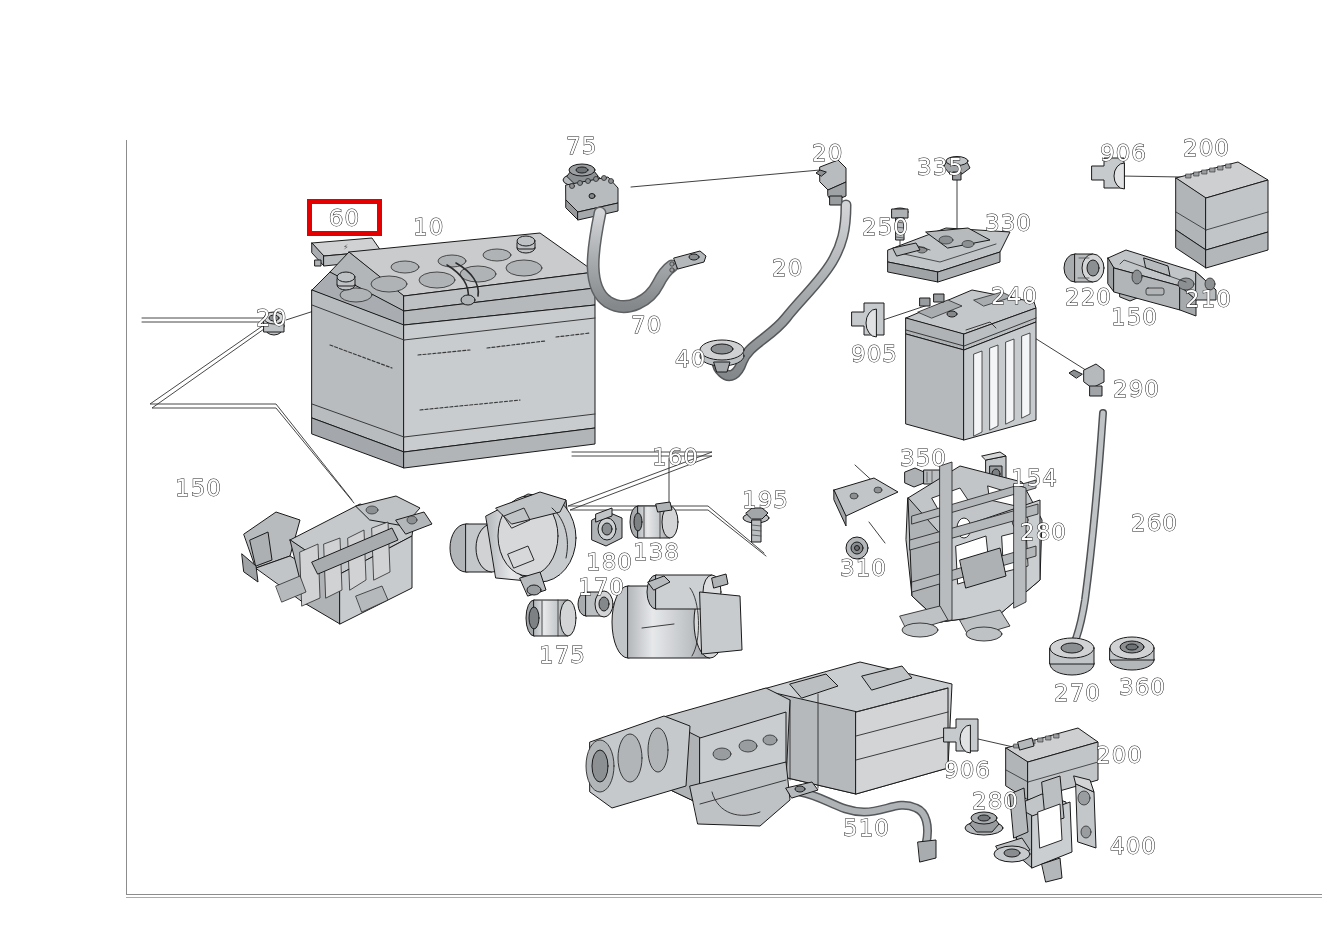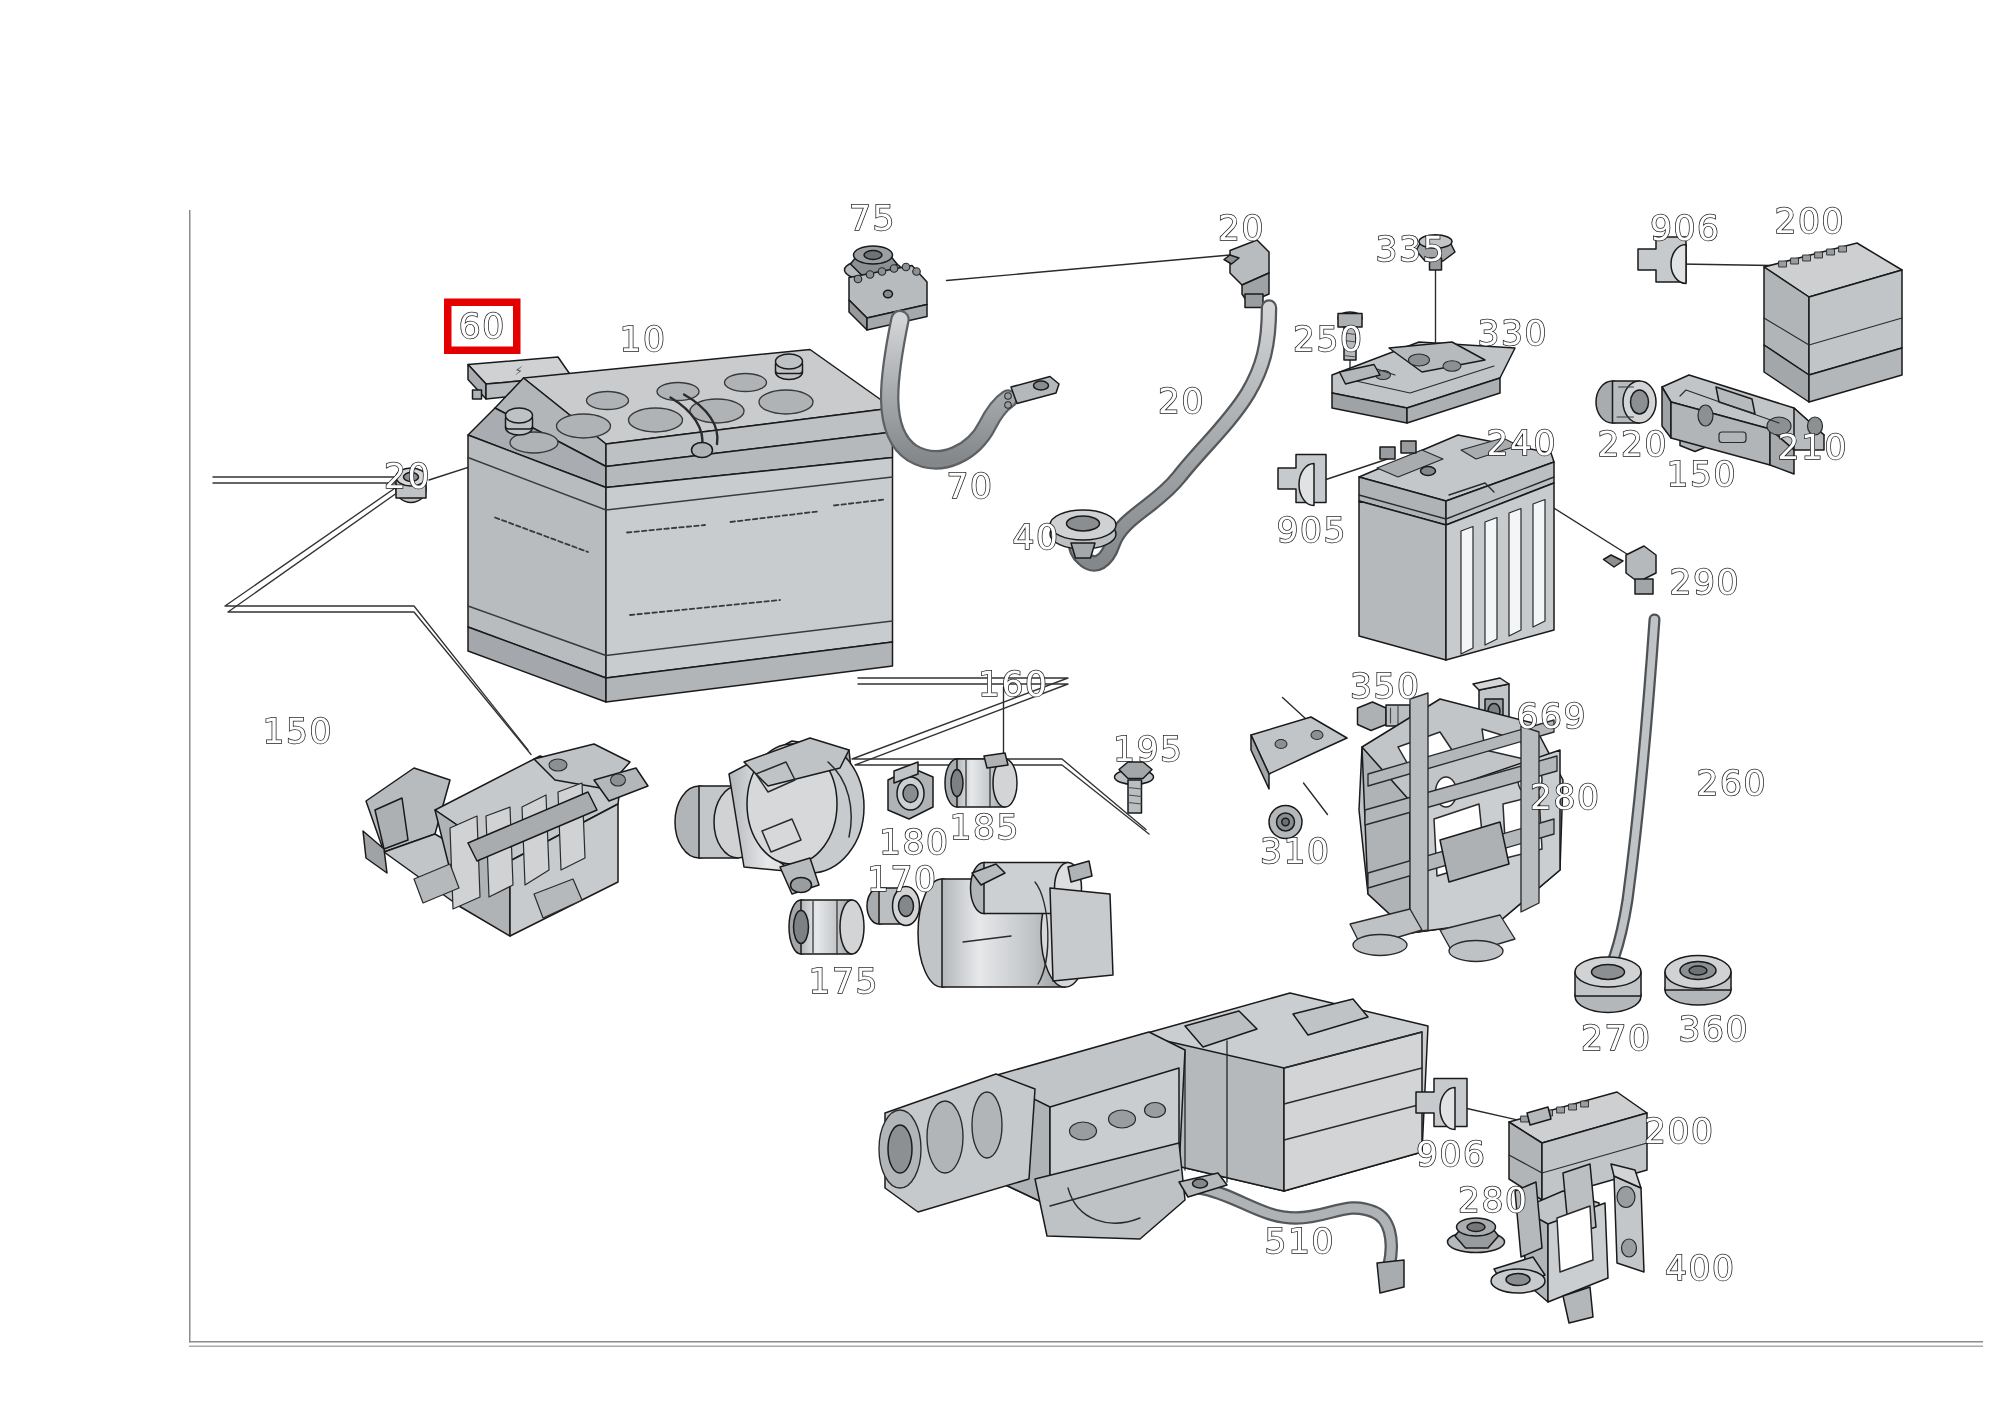--- a/index.html
+++ b/index.html
@@ -659,46 +659,46 @@
 
     </g>
   </svg>
 
   <div class="lbl" id="lbl-75" style="left:566px;top:135px">75</div>
   <div class="lbl" id="lbl-20" style="left:812px;top:142px">20</div>
   <div class="lbl" id="lbl-335" style="left:917px;top:156px">335</div>
   <div class="lbl" id="lbl-906a" style="left:1100px;top:142px">906</div>
   <div class="lbl" id="lbl-200a" style="left:1183px;top:137px">200</div>
 
-  <div id="highlight-box" style="left:296px;top:199px;width:51px;height:37px">
+  <div id="highlight-box" style="left:307px;top:199px;width:75px;height:37px">
     <span class="lbl">60</span>
   </div>
 
   <div class="lbl" id="lbl-10" style="left:413px;top:216px">10</div>
   <div class="lbl" id="lbl-340" style="left:862px;top:216px">250</div>
   <div class="lbl" id="lbl-330" style="left:985px;top:212px">330</div>
   <div class="lbl" id="lbl-30" style="left:772px;top:257px">20</div>
   <div class="lbl" id="lbl-220" style="left:1065px;top:286px">220</div>
   <div class="lbl" id="lbl-210" style="left:1185px;top:288px">210</div>
   <div class="lbl" id="lbl-240" style="left:991px;top:285px">240</div>
   <div class="lbl" id="lbl-230" style="left:1111px;top:306px">150</div>
   <div class="lbl" id="lbl-50" style="left:256px;top:307px">20</div>
   <div class="lbl" id="lbl-70" style="left:631px;top:314px">70</div>
   <div class="lbl" id="lbl-40" style="left:675px;top:348px">40</div>
   <div class="lbl" id="lbl-905" style="left:851px;top:343px">905</div>
   <div class="lbl" id="lbl-250" style="left:1113px;top:378px">290</div>
   <div class="lbl" id="lbl-160" style="left:652px;top:446px">160</div>
   <div class="lbl" id="lbl-350" style="left:900px;top:447px">350</div>
-  <div class="lbl" id="lbl-355" style="left:1011px;top:467px">669</div>
+  <div class="lbl" id="lbl-355" style="left:1011px;top:467px">154</div>
   <div class="lbl" id="lbl-150" style="left:175px;top:477px">150</div>
   <div class="lbl" id="lbl-195" style="left:742px;top:489px">195</div>
   <div class="lbl" id="lbl-280" style="left:1020px;top:521px">280</div>
   <div class="lbl" id="lbl-260" style="left:1131px;top:512px">260</div>
   <div class="lbl" id="lbl-180" style="left:586px;top:551px">180</div>
-  <div class="lbl" id="lbl-185" style="left:633px;top:541px">185</div>
+  <div class="lbl" id="lbl-185" style="left:633px;top:541px">138</div>
   <div class="lbl" id="lbl-310" style="left:840px;top:557px">310</div>
   <div class="lbl" id="lbl-170" style="left:578px;top:576px">170</div>
   <div class="lbl" id="lbl-175" style="left:539px;top:644px">175</div>
   <div class="lbl" id="lbl-270" style="left:1054px;top:682px">270</div>
   <div class="lbl" id="lbl-360" style="left:1119px;top:676px">360</div>
   <div class="lbl" id="lbl-200b" style="left:1096px;top:744px">200</div>
   <div class="lbl" id="lbl-906b" style="left:944px;top:759px">906</div>
   <div class="lbl" id="lbl-410" style="left:972px;top:790px">280</div>
   <div class="lbl" id="lbl-510" style="left:843px;top:817px">510</div>
   <div class="lbl" id="lbl-400" style="left:1110px;top:835px">400</div>

